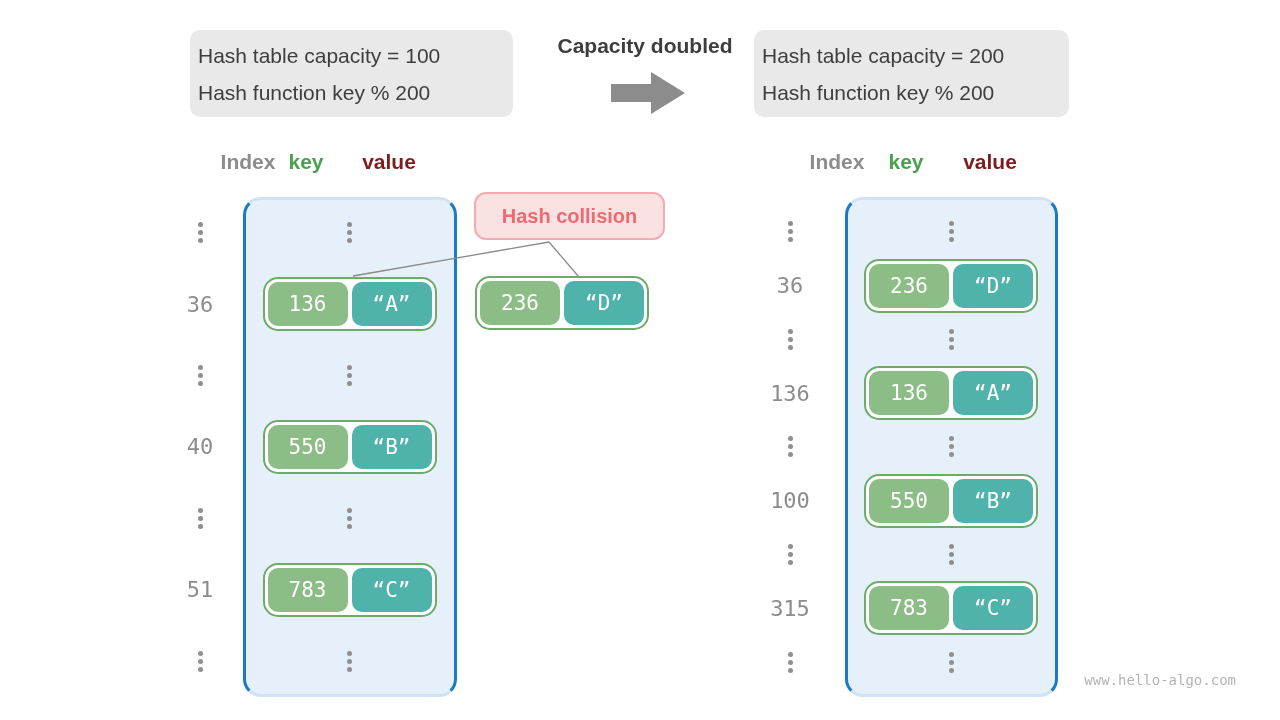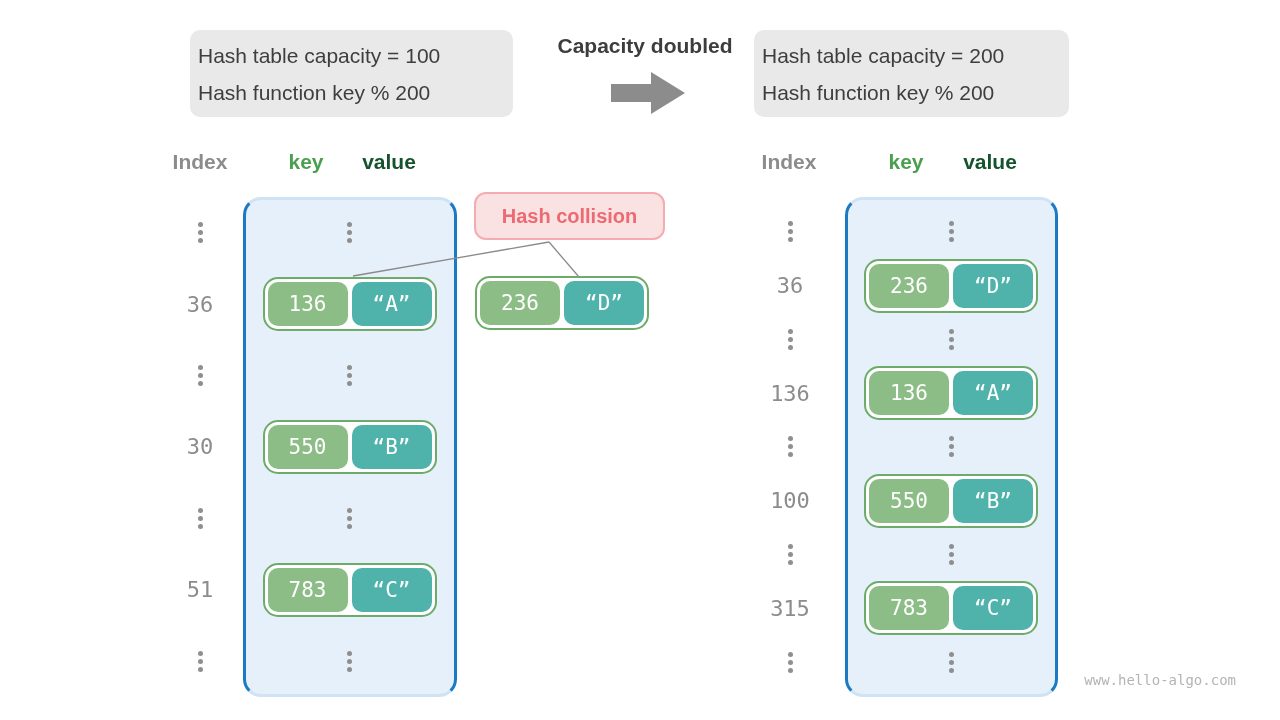--- a/index.html
+++ b/index.html
@@ -10,23 +10,23 @@
   .info-box{position:absolute;background:#e9e9e9;border-radius:10px;color:#3e3e3e;
             font-size:21px;line-height:37px;padding:7px 8px;box-sizing:border-box;}
   .info-box.left{left:190px;top:30px;width:323px;height:87px;}
   .info-box.right{left:754px;top:30px;width:315px;height:87px;}
   .arrow-label{position:absolute;left:530px;top:34px;width:230px;text-align:center;
                font-size:21px;font-weight:bold;color:#3d3d3d;}
   .arrow-svg{position:absolute;left:603px;top:66px;}
 
   
   .col-head{position:absolute;top:150px;font-size:21px;font-weight:bold;text-align:center;width:66px;}
-  .head-index{color:#8c8c8c;}
+  .head-index{color:#8c8c8c;margin-left:48px;}
   .head-key{color:#4ba04f;}
-  .head-value{color:#14532d;}
+  .head-value{color:#7f1d1d;}
 
   
   .bucket{position:absolute;top:197px;width:214px;height:500px;box-sizing:border-box;
           background:#e6f0fa;border:3px solid;border-color:#cfe3f4 #1c7ac4;border-radius:18px;}
   .bucket.left{left:243px;}
   .bucket.right{left:845px;width:213px;}
 
   
   .rows{position:absolute;display:flex;flex-direction:column;}
   .rows.left{left:170px;top:197px;width:287px;height:500px;}
@@ -129,21 +129,21 @@
         </div>
         <div class="content-cell">
           <div class="dots">
             <span class="dot"></span>
             <span class="dot"></span>
             <span class="dot"></span>
           </div>
         </div>
       </div>
       <div class="t-row">
-        <div class="idx-cell">30</div>
+        <div class="idx-cell">40</div>
         <div class="content-cell">
           <div class="pair">
             <div class="cell key">550</div>
             <div class="cell val">“B”</div>
           </div>
         </div>
       </div>
       <div class="t-row">
         <div class="idx-cell">
           <div class="dots">

